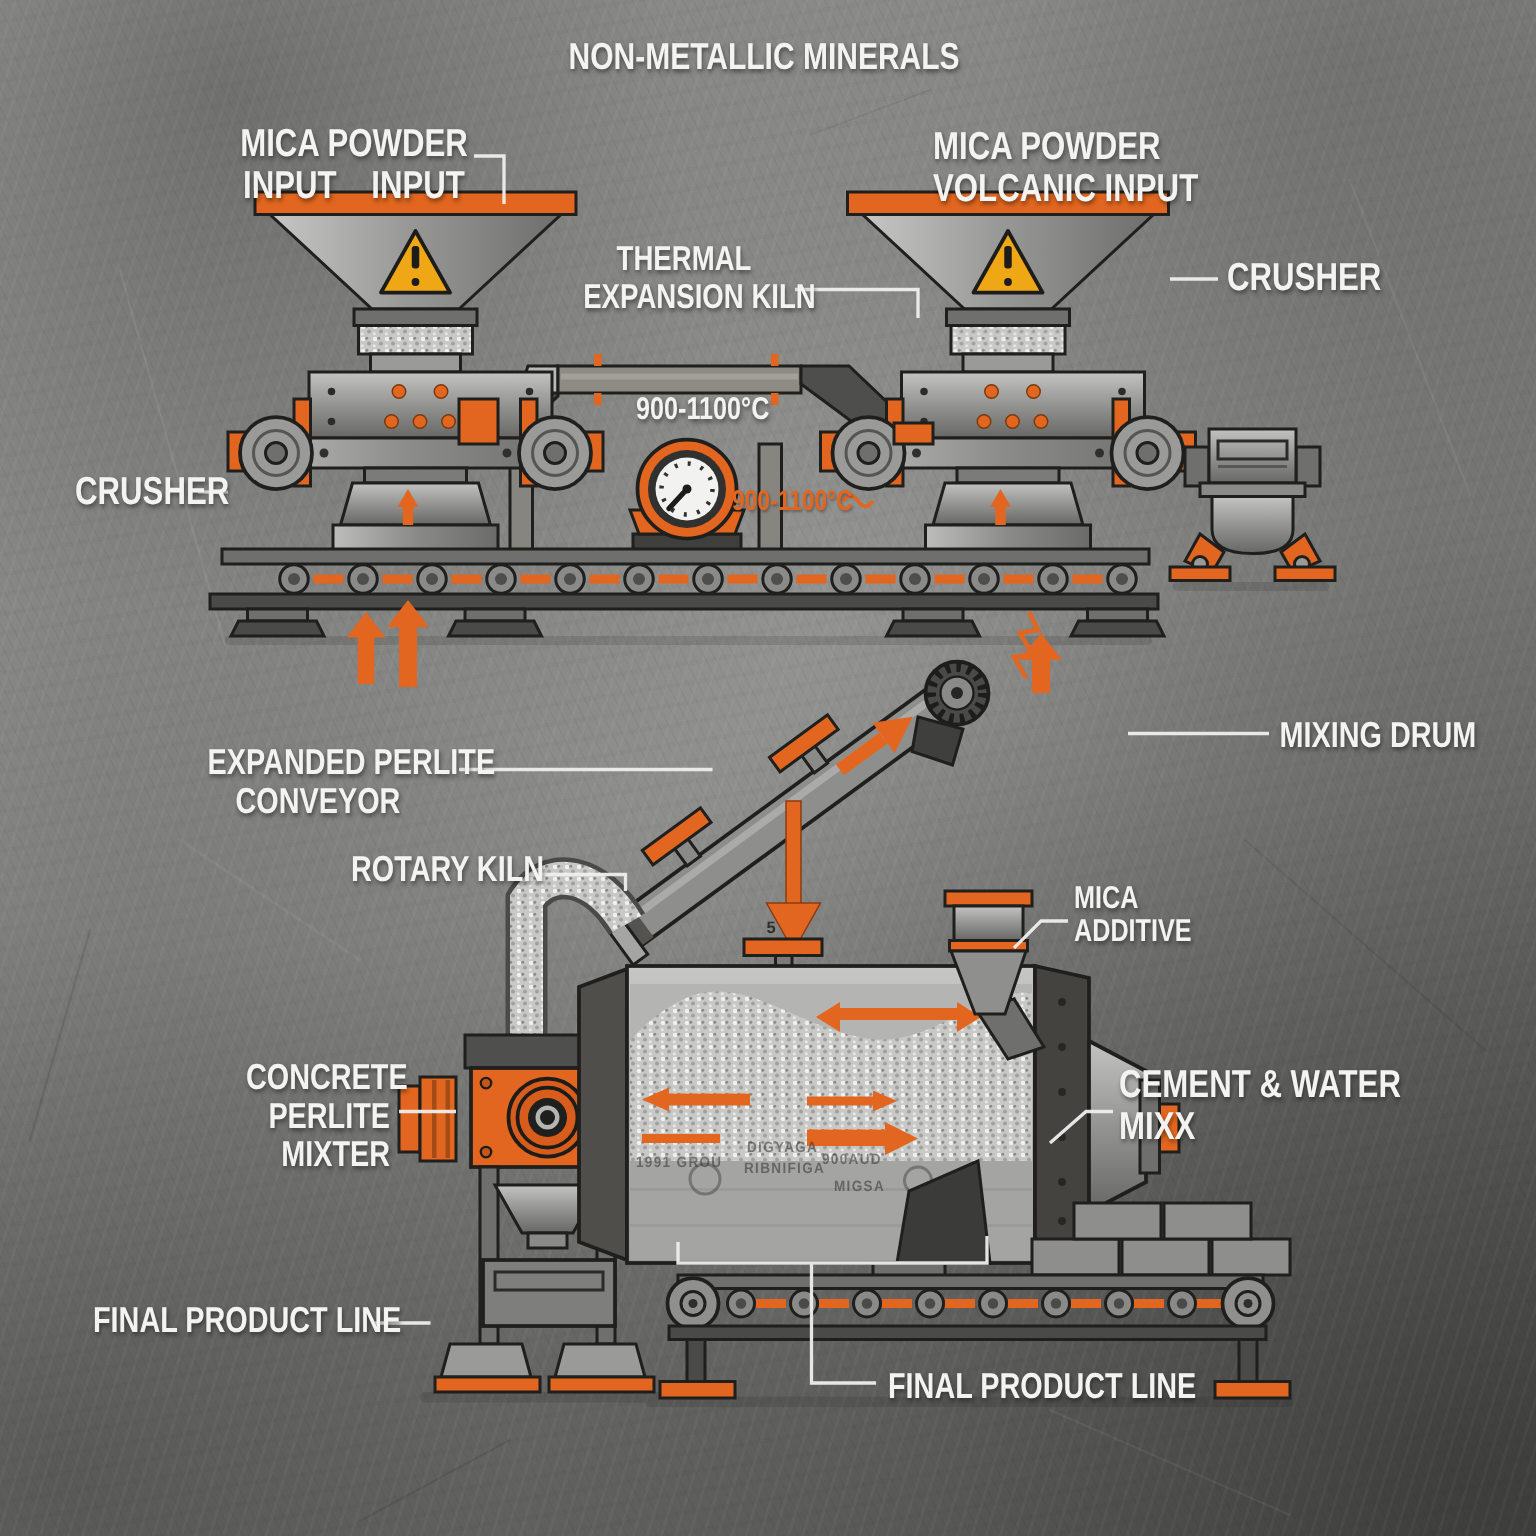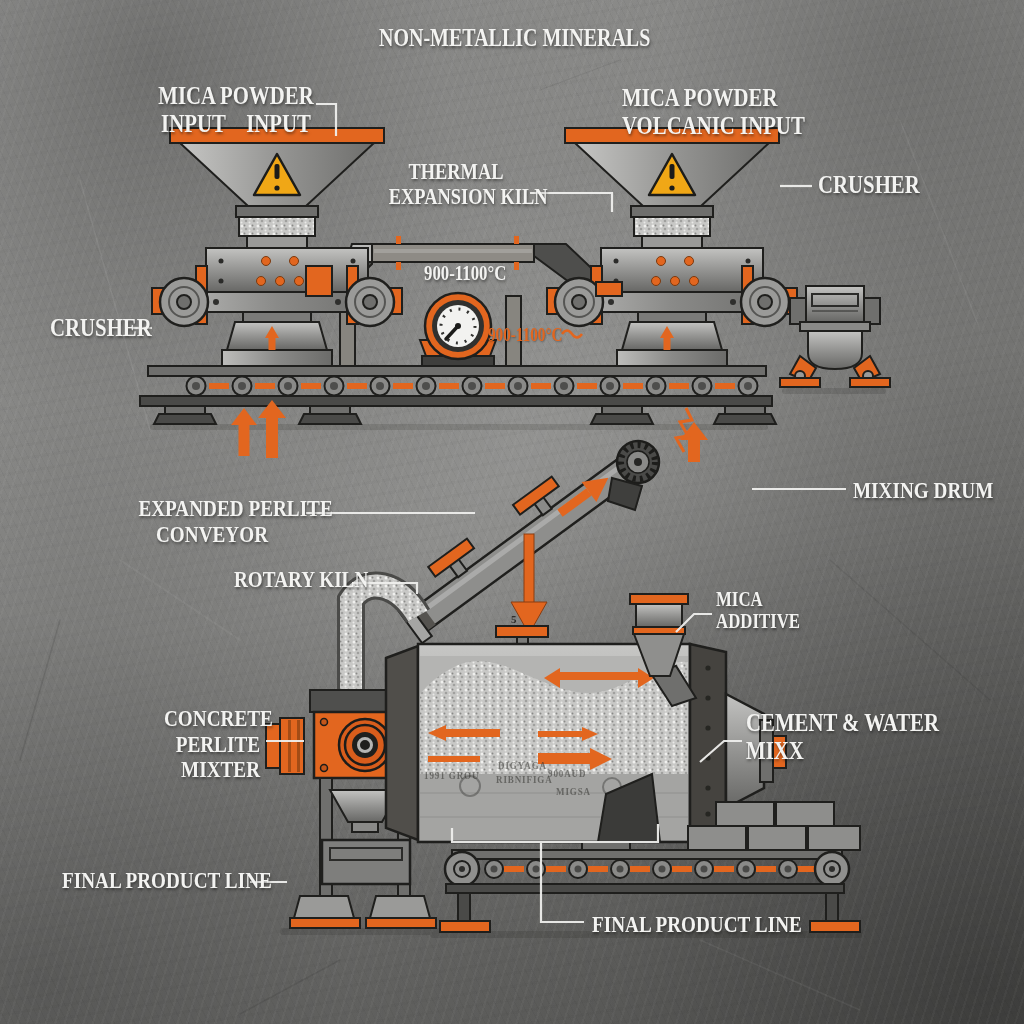--- a/index.html
+++ b/index.html
@@ -1,17 +1,17 @@
 <!DOCTYPE html>
 <html><head>
 <meta charset="utf-8">
 <style>
   html,body{margin:0;padding:0;background:#555;}
   #stage{position:relative;width:1024px;height:1024px;overflow:hidden;
-    font-family:Liberation Serif, serif;
+    font-family:Liberation Sans, sans-serif;
     background:
       radial-gradient(ellipse at 15% 6%, rgba(0,0,0,.30), transparent 42%),
       radial-gradient(ellipse at 96% 96%, rgba(0,0,0,.32), transparent 46%),
       radial-gradient(ellipse at 4% 96%, rgba(0,0,0,.28), transparent 42%),
       radial-gradient(ellipse at 88% 4%, rgba(0,0,0,.20), transparent 36%),
       radial-gradient(ellipse at 50% 42%, rgba(255,255,255,.10), transparent 62%),
       linear-gradient(148deg,#a6a6a4 0%,#949492 28%,#838381 52%,#6d6d6b 76%,#585856 100%);}
   #stage::before{content:"";position:absolute;inset:0;pointer-events:none;
     background:
       repeating-linear-gradient(107deg, rgba(255,255,255,.03) 0 2px, transparent 2px 9px),

